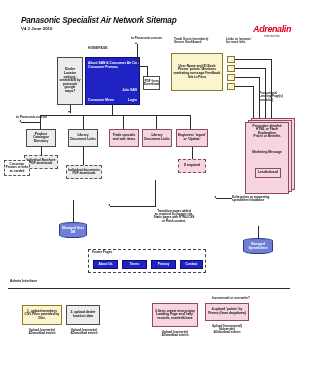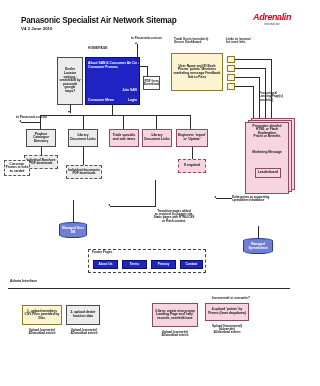--- a/index.html
+++ b/index.html
@@ -7,23 +7,23 @@
        font-family:"Liberation Sans",sans-serif;color:#111;}
   .canvas{position:absolute;inset:0;}
   .t{position:absolute;white-space:pre-line;line-height:1.08;}
   .box{position:absolute;box-sizing:border-box;display:flex;align-items:center;
        justify-content:center;text-align:center;line-height:1.1;}
   .ln{position:absolute;background:#2b2b2b;}
   .hl{height:1px;}
   .vl{width:1px;}
 
   
-  #title{left:21px;top:17px;font-size:8.2px;font-weight:700;letter-spacing:-.2px;}
+  #title{left:21px;top:17px;font-size:8.2px;font-weight:700;letter-spacing:-.2px;font-style:italic;}
   #ver{left:21px;top:27px;font-size:4.4px;font-weight:700;}
-  #logo{position:absolute;right:7px;top:12px;text-align:center;}
+  #logo{position:absolute;right:7px;top:24px;text-align:center;}
   #logo .lg1{font-size:9px;font-weight:700;color:#e2001a;letter-spacing:-.4px;
              font-style:italic;}
   #logo .lg2{font-size:2.8px;font-weight:700;color:#666;letter-spacing:.2px;}
 
   
   .lbl{font-size:3.5px;font-weight:700;color:#1a1a1a;}
 
   .grey{background:#ececec;border:1px solid #4a4a4a;font-size:3.3px;font-weight:700;}
   .pink{background:#f6d4e0;border:1px solid #8f4a63;font-size:3.3px;font-weight:700;}
   .cream{background:#fbf4cf;border:1px solid #8a7b2a;font-size:3.3px;font-weight:700;}

